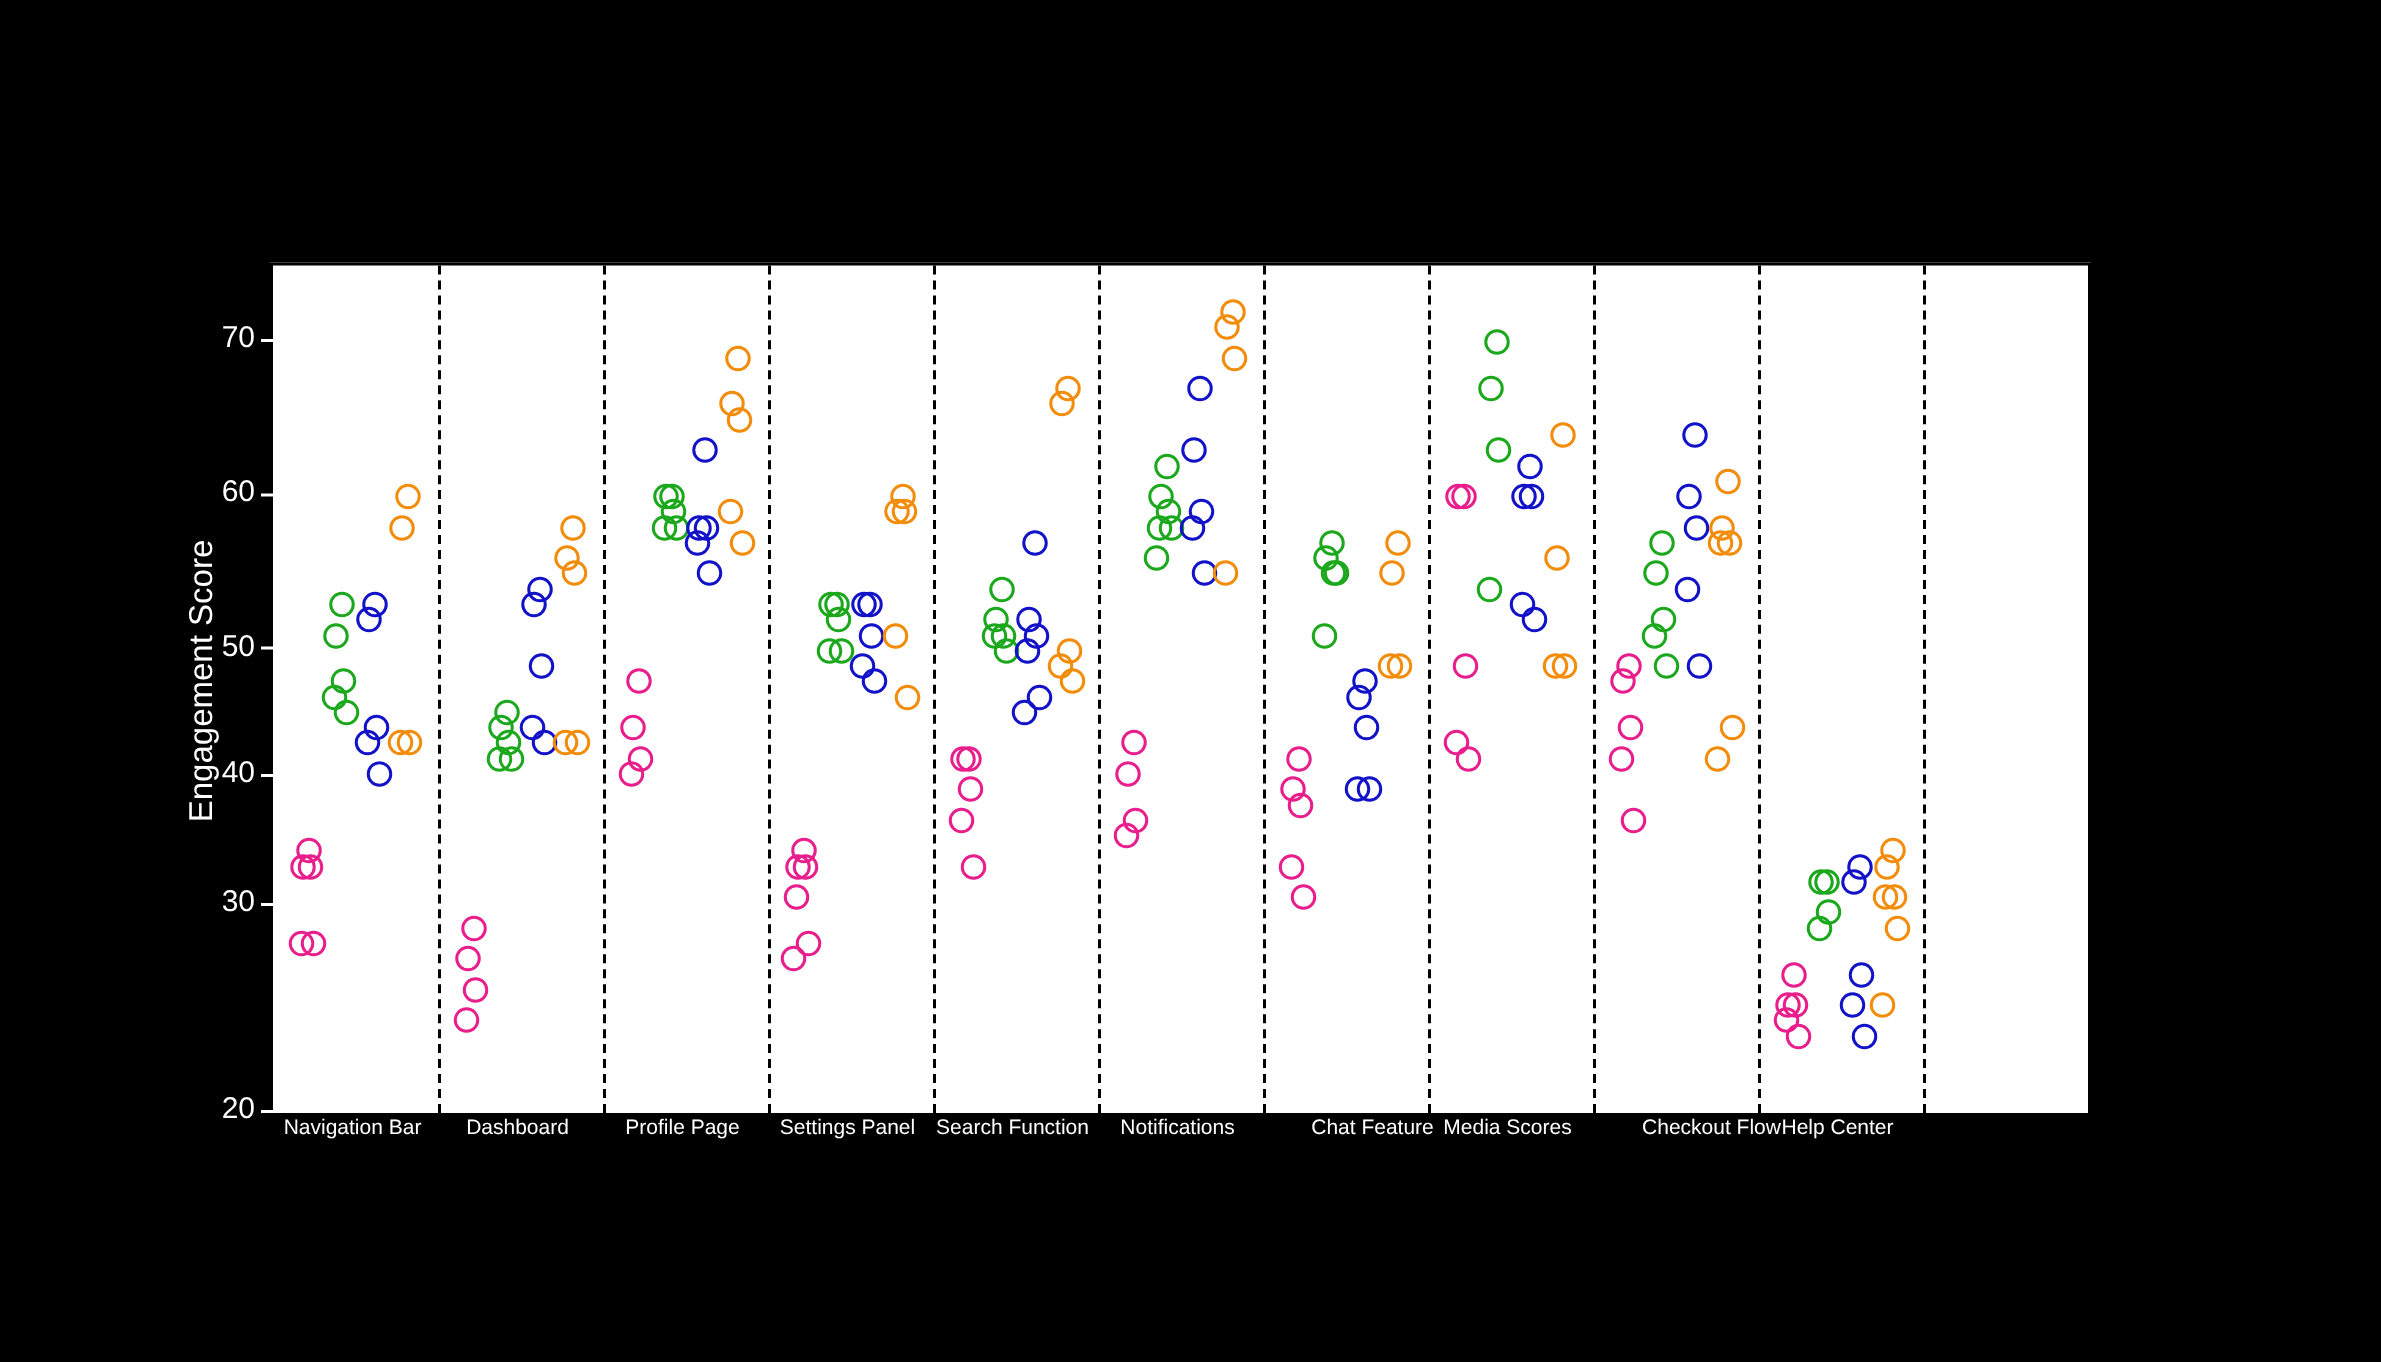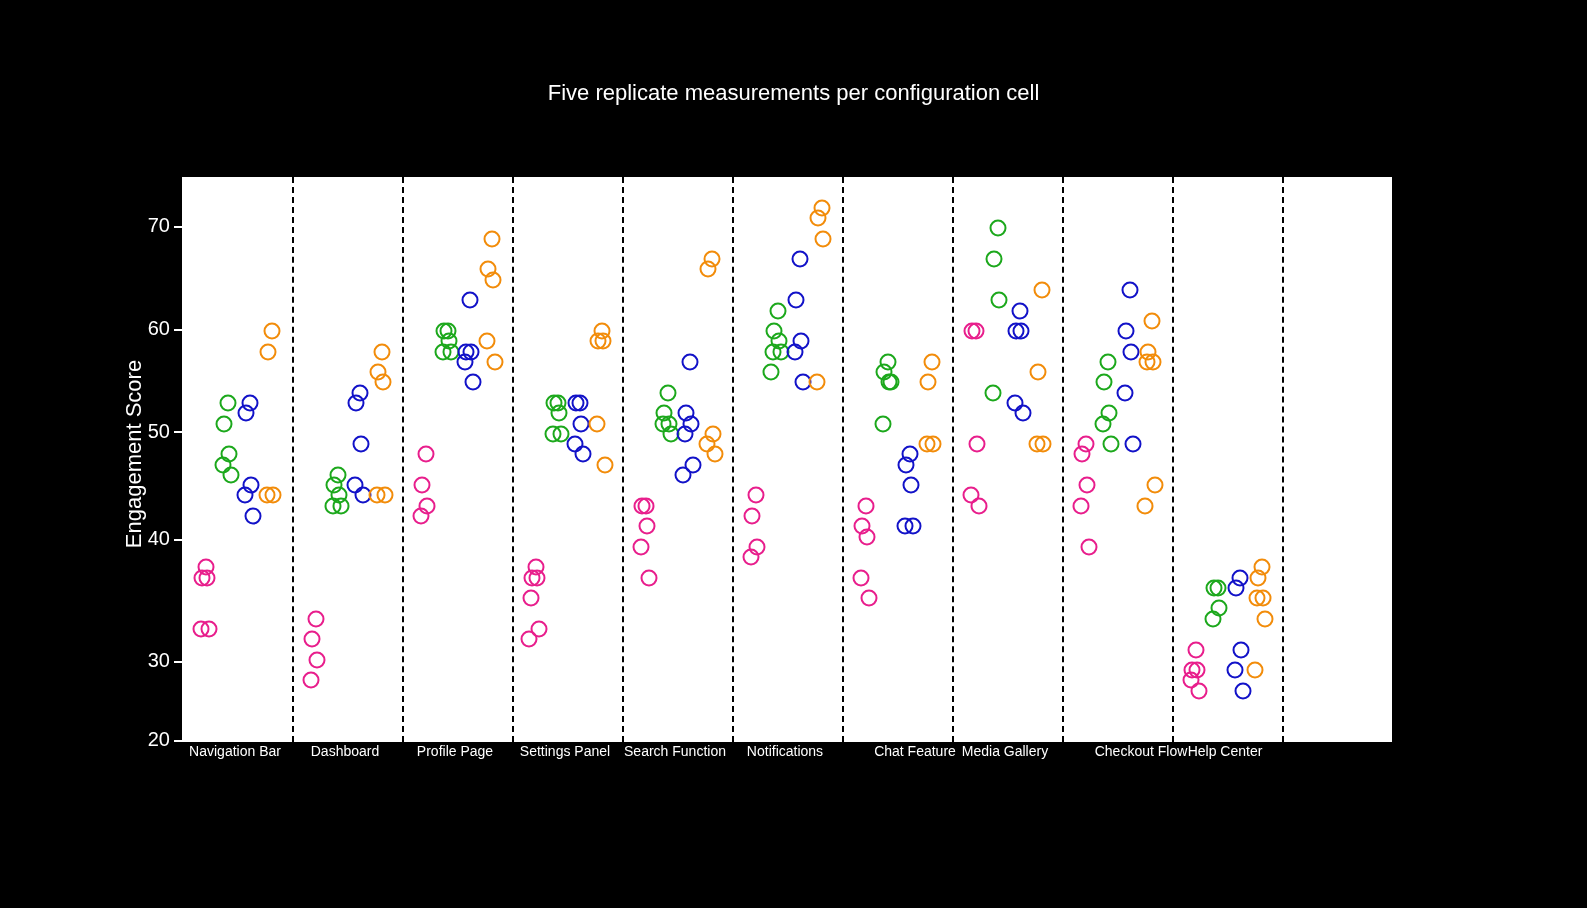--- a/index.html
+++ b/index.html
@@ -120,21 +120,20 @@
     border-radius: 50%;
     border: 2.5px solid currentColor;
     background: transparent;
     transform: translate(-50%, -50%);
   }
 </style>
 </head>
 <body>
 
 <div class="wrap">
-  <div class="subtitle">Five replicate measurements per configuration cell</div>
   <div class="ylabel">Engagement Score</div>
 
   <div id="plot" class="plot">
       <div class="vline" style="left: 110px;"></div>
       <div class="vline" style="left: 220px;"></div>
       <div class="vline" style="left: 330px;"></div>
       <div class="vline" style="left: 440px;"></div>
       <div class="vline" style="left: 550px;"></div>
       <div class="vline" style="left: 660px;"></div>
       <div class="vline" style="left: 770px;"></div>
@@ -334,33 +333,33 @@
       <div class="pt" style="color: rgb(242, 140, 10); left: 1079.65px; top: 390.364px;"></div>
       <div class="pt" style="color: rgb(242, 140, 10); left: 1076.35px; top: 400.636px;"></div>
       <div class="pt" style="color: rgb(242, 140, 10); left: 1081.3px; top: 421.182px;"></div>
       <div class="pt" style="color: rgb(242, 140, 10); left: 1074.7px; top: 421.182px;"></div>
       <div class="pt" style="color: rgb(242, 140, 10); left: 1082.95px; top: 441.727px;"></div>
       <div class="pt" style="color: rgb(242, 140, 10); left: 1073.05px; top: 493.091px;"></div>
     </div>
 
   <div id="yticks">
       <div class="ytick" style="top: 728px;">20<span class="tmark"></span></div>
-      <div class="ytick" style="top: 649px;">30<span class="tmark"></span></div>
-      <div class="ytick" style="top: 527px;">40<span class="tmark"></span></div>
+      <div class="ytick" style="top: 590px;">30<span class="tmark"></span></div>
+      <div class="ytick" style="top: 504px;">40<span class="tmark"></span></div>
       <div class="ytick" style="top: 419.818px;">50<span class="tmark"></span></div>
       <div class="ytick" style="top: 317.091px;">60<span class="tmark"></span></div>
       <div class="ytick" style="top: 214.364px;">70<span class="tmark"></span></div>
     </div>
   <div id="xlabels">
       <div class="xlabel" style="left: 235px;">Navigation Bar</div>
       <div class="xlabel" style="left: 345px;">Dashboard</div>
       <div class="xlabel" style="left: 455px;">Profile Page</div>
       <div class="xlabel" style="left: 565px;">Settings Panel</div>
       <div class="xlabel" style="left: 675px;">Search Function</div>
       <div class="xlabel" style="left: 785px; text-align: center;">Notifications</div>
       <div class="xlabel" style="left: 915px;">Chat Feature</div>
-      <div class="xlabel" style="left: 1005px;">Media Gallery</div>
+      <div class="xlabel" style="left: 1005px;">Media Scores</div>
       <div class="xlabel" style="left: 1141px;">Checkout Flow</div>
       <div class="xlabel" style="left: 1225px;">Help Center</div>
     </div>
 
 
 </div>
 
 </body></html>

